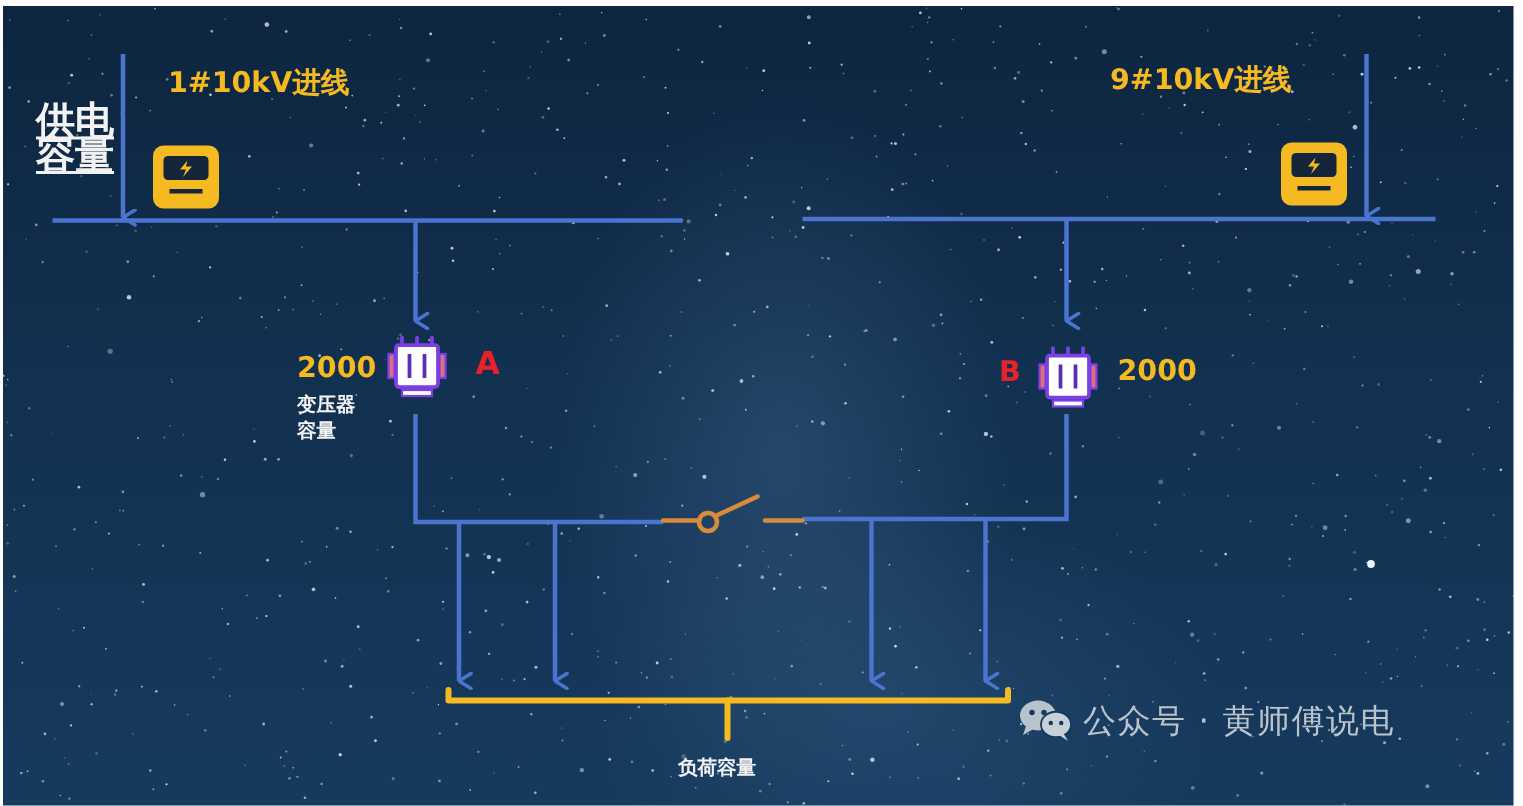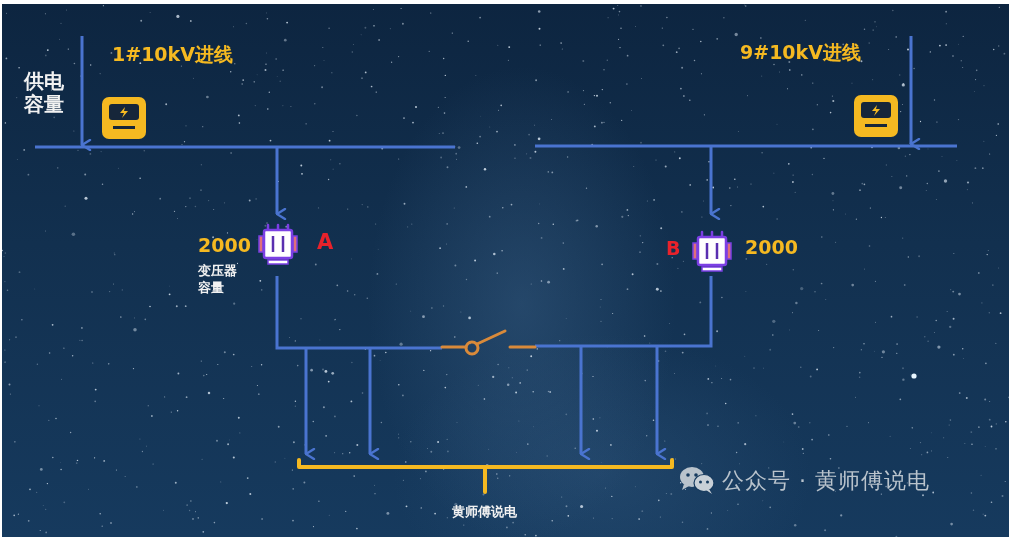--- a/index.html
+++ b/index.html
@@ -1006,36 +1006,36 @@
     <rect x="38" y="14" width="4" height="16" fill="#e07078" stroke="#7b3fe4" stroke-width="1.5"></rect>
     <rect x="9" y="8" width="28" height="28" rx="2" fill="#ffffff" stroke="#7b3fe4" stroke-width="2.5"></rect>
     <line x1="18" y1="14" x2="18" y2="30" stroke="#5a2fb0" stroke-width="2.5"></line>
     <line x1="28" y1="14" x2="28" y2="30" stroke="#5a2fb0" stroke-width="2.5"></line>
     <rect x="13" y="38" width="20" height="4" fill="#ffffff" stroke="#7b3fe4" stroke-width="1.5"></rect>
   </svg>
 
   <div class="lbl yellow" style="left:110px;top:38px;font-size:19px;">1#10kV进线</div>
   <div class="lbl yellow" style="left:738px;top:36px;font-size:19px;">9#10kV进线</div>
 
-  <div class="lbl white" style="left:22px;top:66px;font-size:20px;line-height:23px;">
+  <div class="lbl white" style="left:22px;top:66px;font-size:26px;line-height:23px;text-decoration:underline;">
     <div>供电</div>
     <div>容量</div>
   </div>
 
   <div class="lbl yellow" style="left:196px;top:230px;font-size:19px;">2000</div>
   <div class="lbl red" style="left:315px;top:226px;font-size:21px;">A</div>
   <div class="lbl white" style="left:196px;top:258px;font-size:13px;line-height:17px;text-align:left;width:46px;">
     <div>变压器</div>
     <div>容量</div>
   </div>
 
   <div class="lbl red" style="left:664px;top:233px;font-size:19px;">B</div>
   <div class="lbl yellow" style="left:743px;top:232px;font-size:19px;">2000</div>
 
-  <div class="lbl white" style="left:450px;top:499px;font-size:13px;">黄师傅说电</div>
+  <div class="lbl white" style="left:450px;top:499px;font-size:13px;">负荷容量</div>
 
   <div class="watermark" style="left:676px;top:462px;">
     <svg width="40" height="30" viewBox="0 0 40 30" style="position:relative;vertical-align:middle;top:-2px;margin-right:4px;">
       <ellipse cx="14" cy="12" rx="12" ry="10" fill="#b9c3cc"></ellipse>
       <path d="M6 19 L4 25 L11 21 Z" fill="#b9c3cc"></path>
       <circle cx="10" cy="10" r="1.8" fill="#163a5e"></circle>
       <circle cx="18" cy="10" r="1.8" fill="#163a5e"></circle>
       <ellipse cx="26" cy="18" rx="10" ry="8.5" fill="#c8d0d7" stroke="#163a5e" stroke-width="1.2"></ellipse>
       <path d="M31 24 L34 29 L28 25 Z" fill="#c8d0d7"></path>
       <circle cx="22.5" cy="17" r="1.5" fill="#163a5e"></circle>

